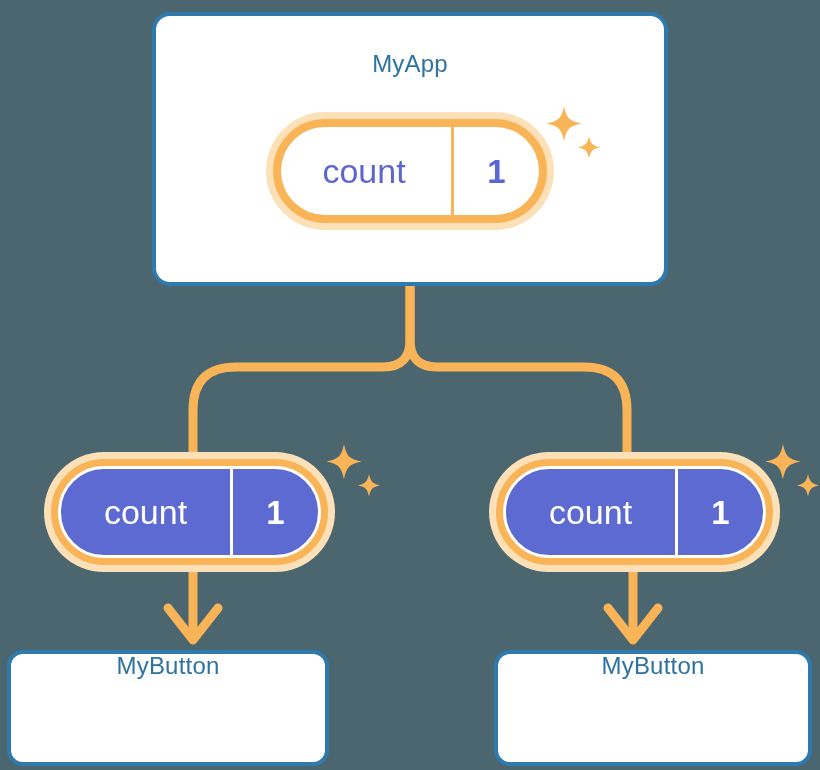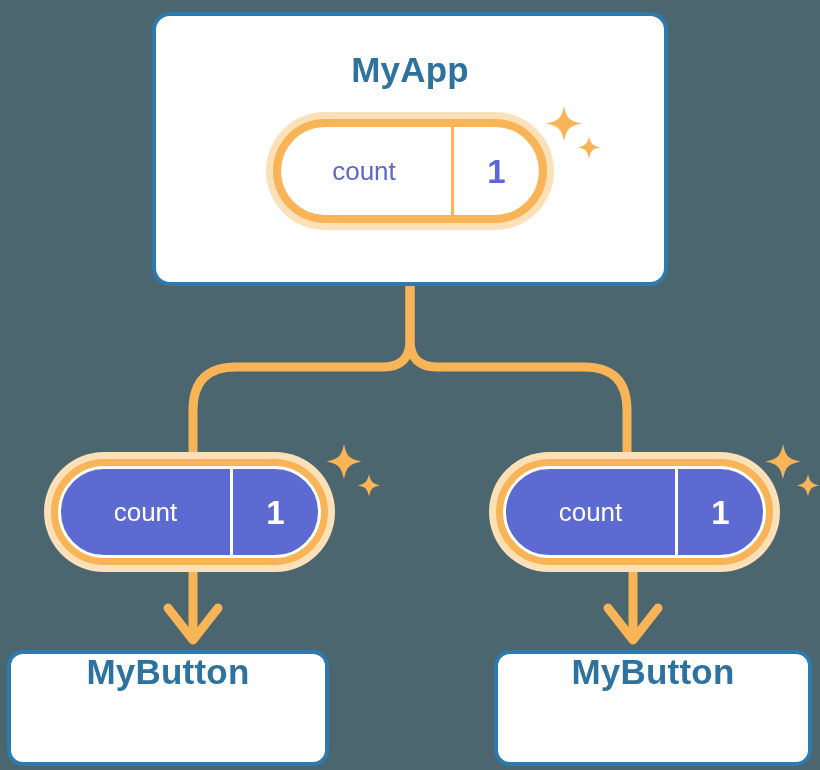--- a/index.html
+++ b/index.html
@@ -33,22 +33,22 @@
     background: #ffffff;
     border: 4px solid #2e79ad;
     border-radius: 16px;
     box-sizing: border-box;
     display: flex;
     align-items: flex-start;
     justify-content: center;
   }
   .card-title {
     color: #2e72a0;
-    font-size: 35px;
-    font-weight: 700;
+    font-size: 24px;
+    font-weight: 400;
     letter-spacing: 0.2px;
     line-height: 1;
     white-space: nowrap;
   }
   #card-myapp {
     left: 152px;
     top: 12px;
     width: 516px;
     height: 274px;
     border-radius: 18px;
@@ -101,21 +101,21 @@
   }
   .pill-key, .pill-val {
     display: flex;
     align-items: center;
     justify-content: center;
     box-sizing: border-box;
     line-height: 1;
   }
   .pill-key {
     flex: 1 1 auto;
-    font-size: 26px;
+    font-size: 34px;
     font-weight: 400;
   }
   .pill-val {
     flex: 0 0 auto;
     font-size: 33px;
     font-weight: 700;
   }
 
   
   .pill.light .pill-inner { background: #ffffff; }

